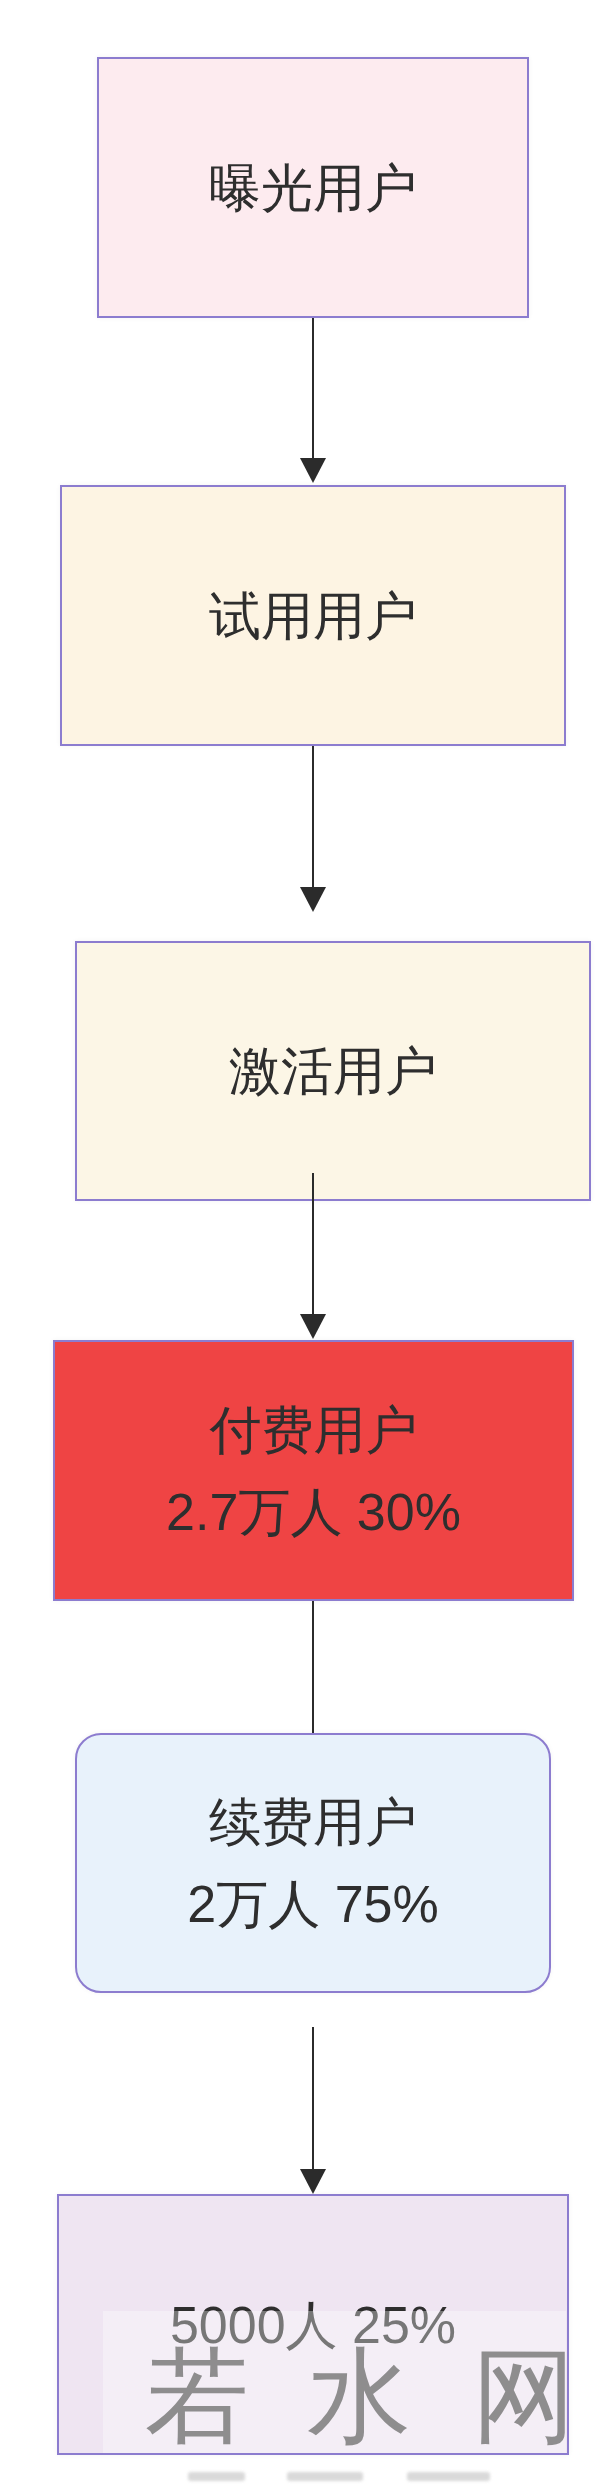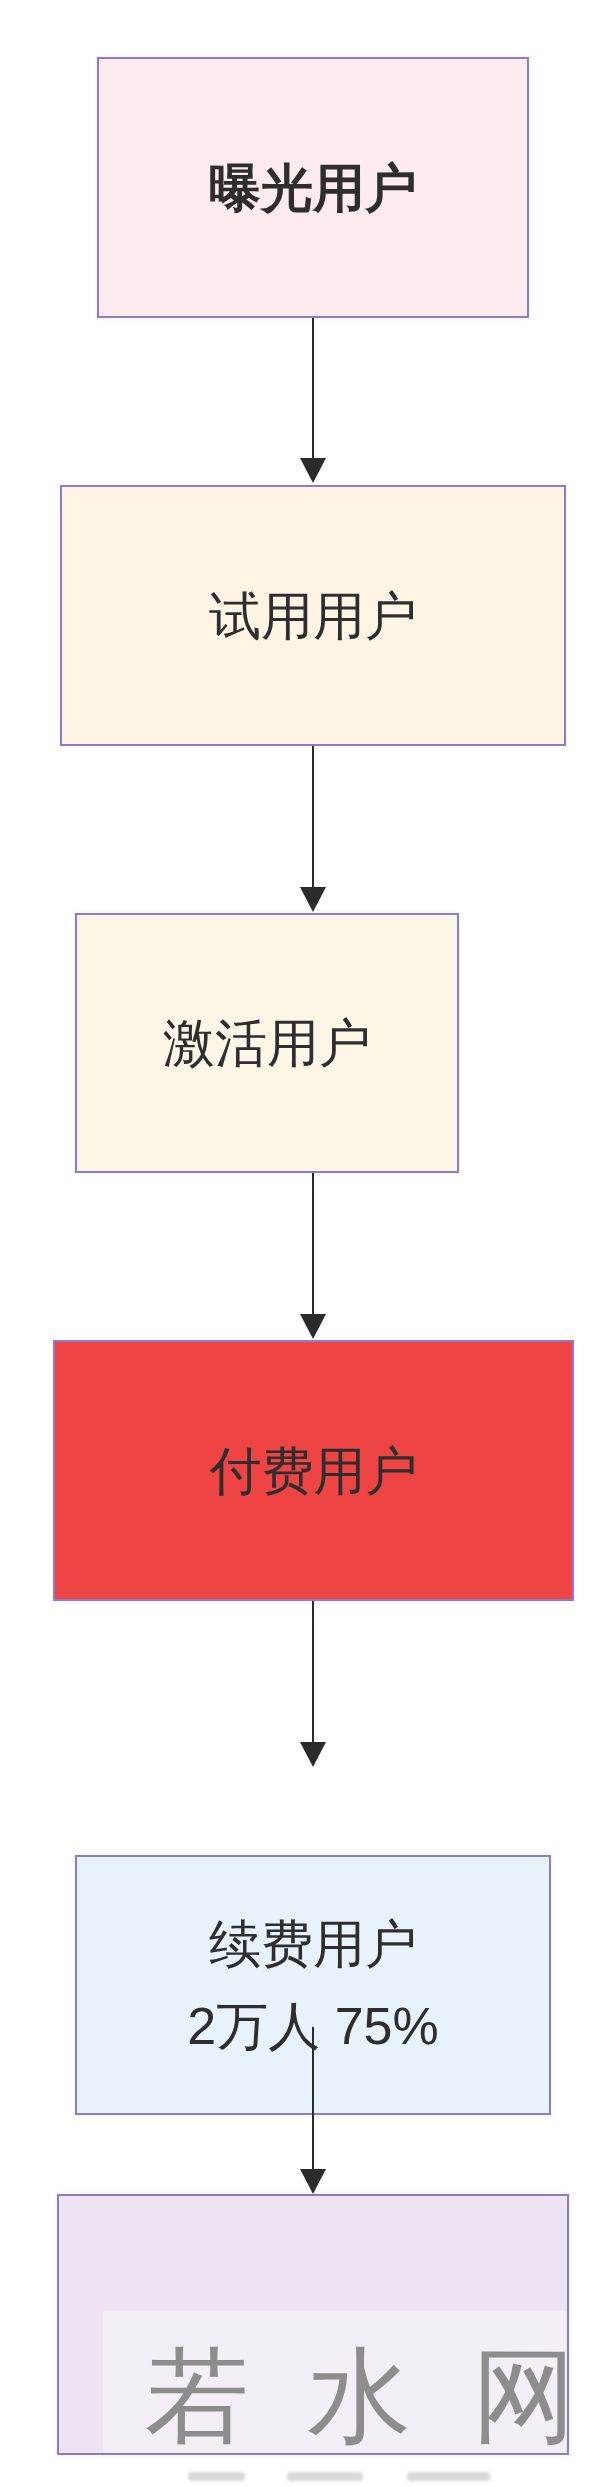--- a/index.html
+++ b/index.html
@@ -9,25 +9,25 @@
     font-family: "Liberation Sans", "DejaVu Sans", sans-serif;
   }
   .node {
     position: absolute; box-sizing: border-box;
     border: 2px solid #8C7CCF;
     display: flex; flex-direction: column; align-items: center; justify-content: center;
     color: #2e2e2e; font-size: 52px;
     box-shadow: 0 0 5px rgba(0,0,0,0.05);
   }
   .node span { display: block; line-height: 82px; white-space: nowrap; }
-  .n1 { left: 97px;  top: 57px;   width: 432px; height: 261px; font-weight: bold; }
+  .n1 { left: 97px;  top: 57px;   width: 432px; height: 261px; }
   .n2 { left: 60px;  top: 485px;  width: 506px; height: 261px; }
-  .n3 { left: 75px;  top: 913px;  width: 384px; height: 260px; }
+  .n3 { left: 75px;  top: 941px;  width: 516px; height: 260px; }
   .n4 { left: 53px;  top: 1340px; width: 521px; height: 261px; }
-  .n5 { left: 75px;  top: 1855px; width: 476px; height: 260px; }
+  .n5 { left: 75px;  top: 1733px; width: 476px; height: 260px; border-radius: 26px; }
   .n6 { left: 57px;  top: 2194px; width: 512px; height: 261px; }
 
   .edge-line { position: absolute; left: 312px; width: 2px; background: #2b2b2b; }
   .edge-head {
     position: absolute; left: 300px; width: 0; height: 0;
     border-left: 13px solid transparent; border-right: 13px solid transparent;
     border-top: 25px solid #2b2b2b;
   }
   .e1l { top: 318px;  height: 140px; } .e1h { top: 458px; }
   .e2l { top: 746px;  height: 141px; } .e2h { top: 887px; }
@@ -74,34 +74,36 @@
 
 <div class="node n3" style="background-color: rgb(252, 246, 230);">
   <span>激活用户</span>
 </div>
 
 <div class="edge-line e3l"></div>
 <div class="edge-head e3h"></div>
 
 <div class="node n4" style="background-color: #ef4444;">
   <span>付费用户</span>
+  <span>2.7万人 30%</span>
 </div>
 
 <div class="edge-line e4l"></div>
 <div class="edge-head e4h"></div>
 
 <div class="node n5" style="background-color: rgb(232, 242, 251);">
   <span>续费用户</span>
   <span>2万人 75%</span>
 </div>
 
 <div class="edge-line e5l"></div>
 <div class="edge-head e5h"></div>
 
 <div class="node n6" style="background-color: rgb(239, 229, 242);">
+  <span>5000人 25%</span>
 </div>
 
 <div class="wm-panel">
   <span class="wm-char wm-c1">若</span>
   <span class="wm-char wm-c2">水</span>
   <span class="wm-char wm-c3">网</span>
 </div>
 <div class="wm-blur b1"></div>
 <div class="wm-blur b2"></div>
 <div class="wm-blur b3"></div>

